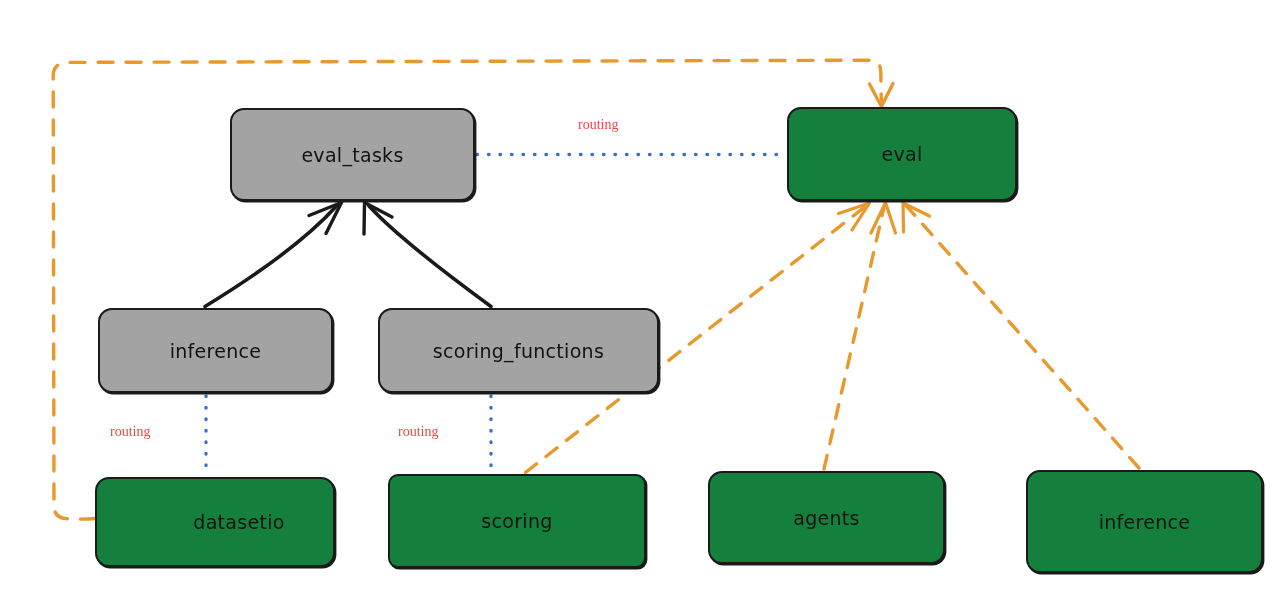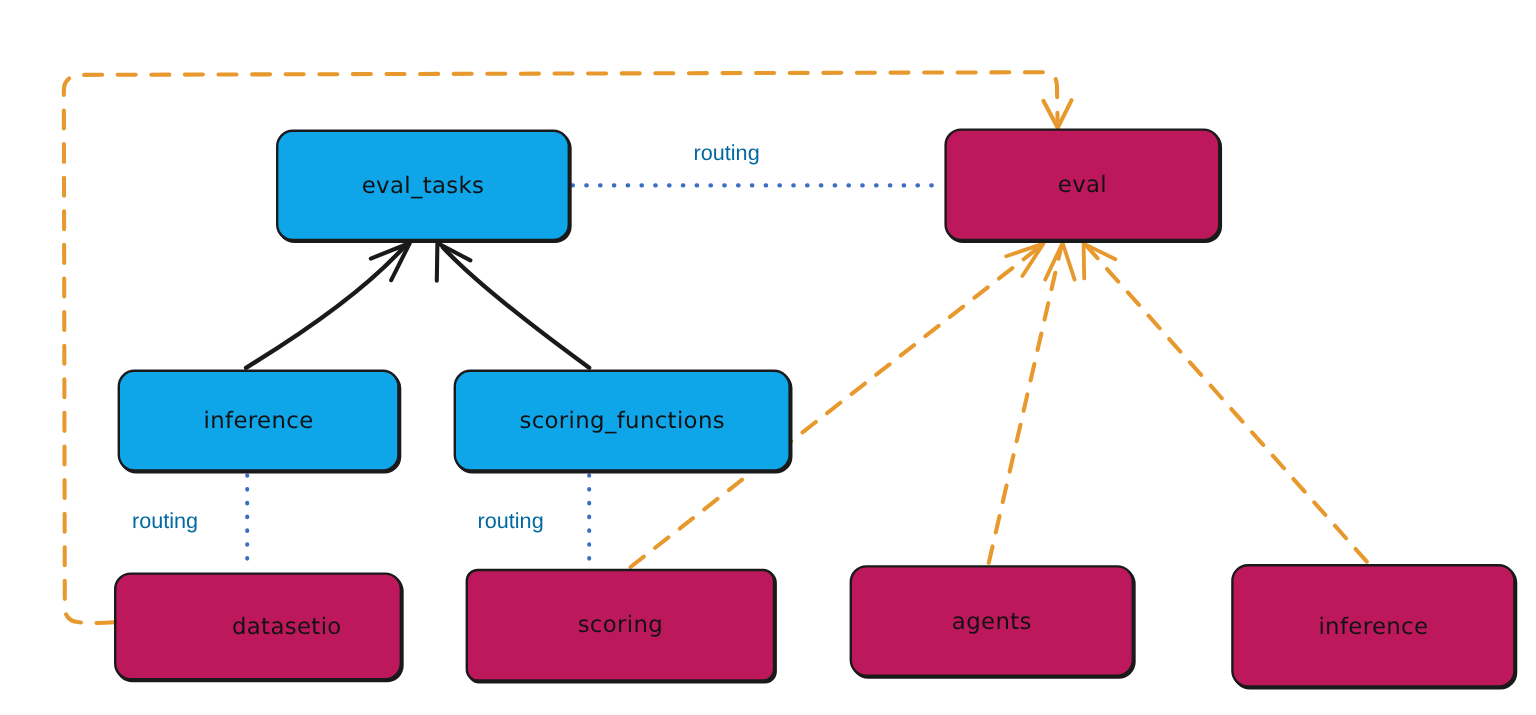--- a/index.html
+++ b/index.html
@@ -31,35 +31,35 @@
   .node {
     position: absolute;
     box-sizing: border-box;
     border: 2.6px solid #1a1a1a;
     border-radius: 14px;
     display: flex;
     align-items: center;
     justify-content: center;
     box-shadow: 1.4px 1.6px 0 0 #1a1a1a;
   }
-  .node.blue  { background: #0ea5e9; }
-  .node.green { background: #be185d; }
+  .node.blue  { background: #a3a3a3; }
+  .node.green { background: #15803d; }
   .node-label {
     font-family: "DejaVu Sans", sans-serif;
     font-size: 19px;
     color: #121212;
     letter-spacing: 0.3px;
     white-space: nowrap;
     user-select: none;
   }
   .edge-label {
     position: absolute;
-    font-family: Liberation Sans, sans-serif;
-    font-size: 18px;
-    color: #0369a1;
+    font-family: Liberation Serif, serif;
+    font-size: 14px;
+    color: #ef4444;
     white-space: nowrap;
     user-select: none;
   }
 </style>
 </head>
 <body>
 
 <div id="canvas">
 
   <svg id="edges" viewBox="0 0 1280 596" xmlns="http://www.w3.org/2000/svg">

